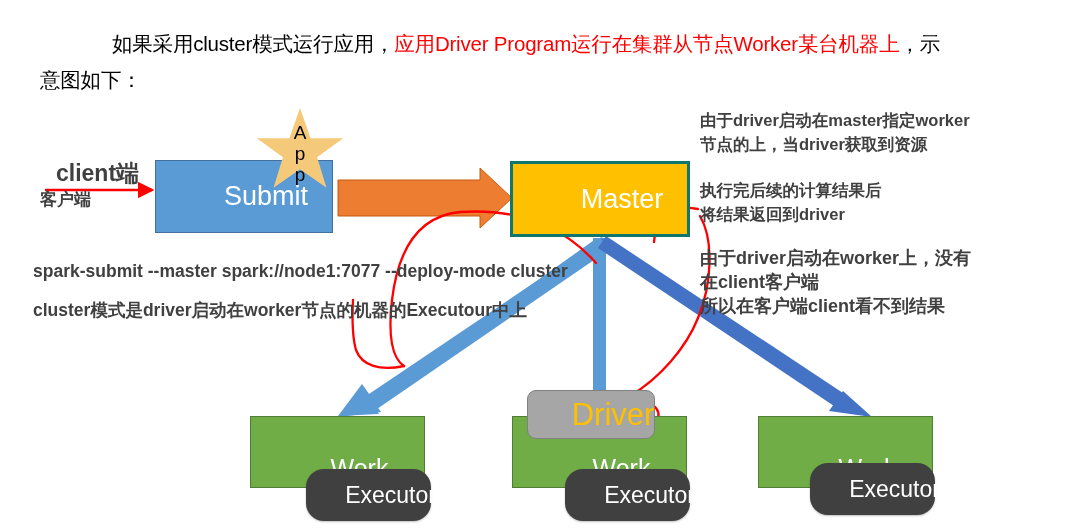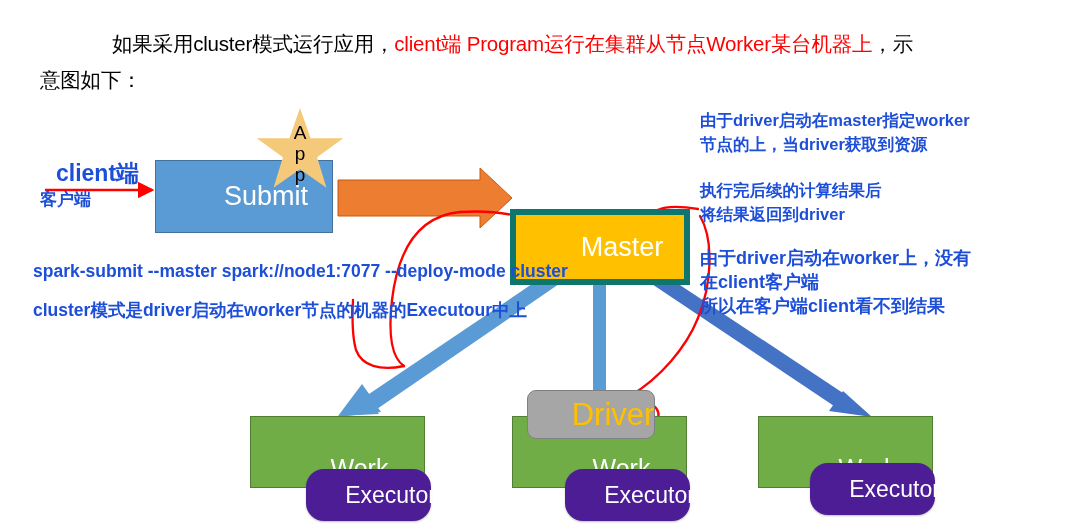--- a/index.html
+++ b/index.html
@@ -45,40 +45,39 @@
 
   .box-submit {
     left: 155px; top: 160px; width: 178px; height: 73px;
     background: #5B9BD5;
     border: 1px solid #41719C;
     font-size: 27px;
   }
   .box-master {
     left: 510px; top: 161px; width: 180px; height: 76px;
     background: #FFC000;
-    border: 6px solid #0f766e;
+    border: 3px solid #0f766e;
     font-size: 27px;
-    margin-top: 48px;
   }
 
   .box-work {
     background: #70AD47;
     border: 1px solid #507E32;
     width: 175px; height: 72px;
     font-size: 25px;
     align-items: flex-end;
     padding-bottom: 4px;
     text-decoration: underline;
   }
   .work-1 { left: 250px; top: 416px; }
   .work-2 { left: 512px; top: 416px; }
   .work-3 { left: 758px; top: 416px; }
 
   .box-executor {
-    background: #4c1d95;
+    background: #404040;
     border-radius: 18px;
     width: 125px; height: 52px;
     font-size: 23px;
     box-shadow: 0 1px 2px rgba(0,0,0,0.25);
   }
   .exec-1 { left: 306px; top: 469px; }
   .exec-2 { left: 565px; top: 469px; }
   .exec-3 { left: 810px; top: 463px; }
 
   .box-driver {
@@ -114,21 +113,21 @@
     font-size: 19px;
     line-height: 21px;
     font-weight: 400;
     padding-top: 2px;
     box-sizing: border-box;
   }
 
   
   .red-text {
     position: absolute;
-    color: #1d4ed8;
+    color: #404040;
     font-weight: bold;
     white-space: pre;
   }
   #client-label      { left: 56px;  top: 158px; font-size: 23px; }
   #customer-label    { left: 40px;  top: 188px; font-size: 17px; }
   #note-right-1      { left: 700px; top: 108px; font-size: 16.5px; line-height: 24px; }
   #note-right-2      { left: 700px; top: 178px; font-size: 16.5px; line-height: 24px; }
   #note-right-3      { left: 700px; top: 246px; font-size: 18px; line-height: 24px; }
   #cmd-line          { left: 33px;  top: 261px; font-size: 17.5px; }
   #cluster-line      { left: 33px;  top: 298px; font-size: 17.5px; }
@@ -138,21 +137,21 @@
     position: absolute;
     left: 0; top: 0;
     width: 1077px; height: 531px;
     pointer-events: none;
   }
 </style>
 </head>
 <body>
 
 <div id="paragraph">
-  <span class="indent"></span><span>如果采用cluster模式运行应用，</span><span class="red">client端 Program运行在集群从节点Worker某台机器上</span><span>，示</span><br>
+  <span class="indent"></span><span>如果采用cluster模式运行应用，</span><span class="red">应用Driver Program运行在集群从节点Worker某台机器上</span><span>，示</span><br>
   <span>意图如下：</span>
 </div>
 
 <svg id="overlay" viewBox="0 0 1077 531">
   <defs>
     <marker id="redArrow" markerWidth="7" markerHeight="7" refX="6" refY="3.5" orient="auto">
       <path d="M0,0 L7,3.5 L0,7 Z" fill="#FF0000"></path>
     </marker>
   </defs>
 

